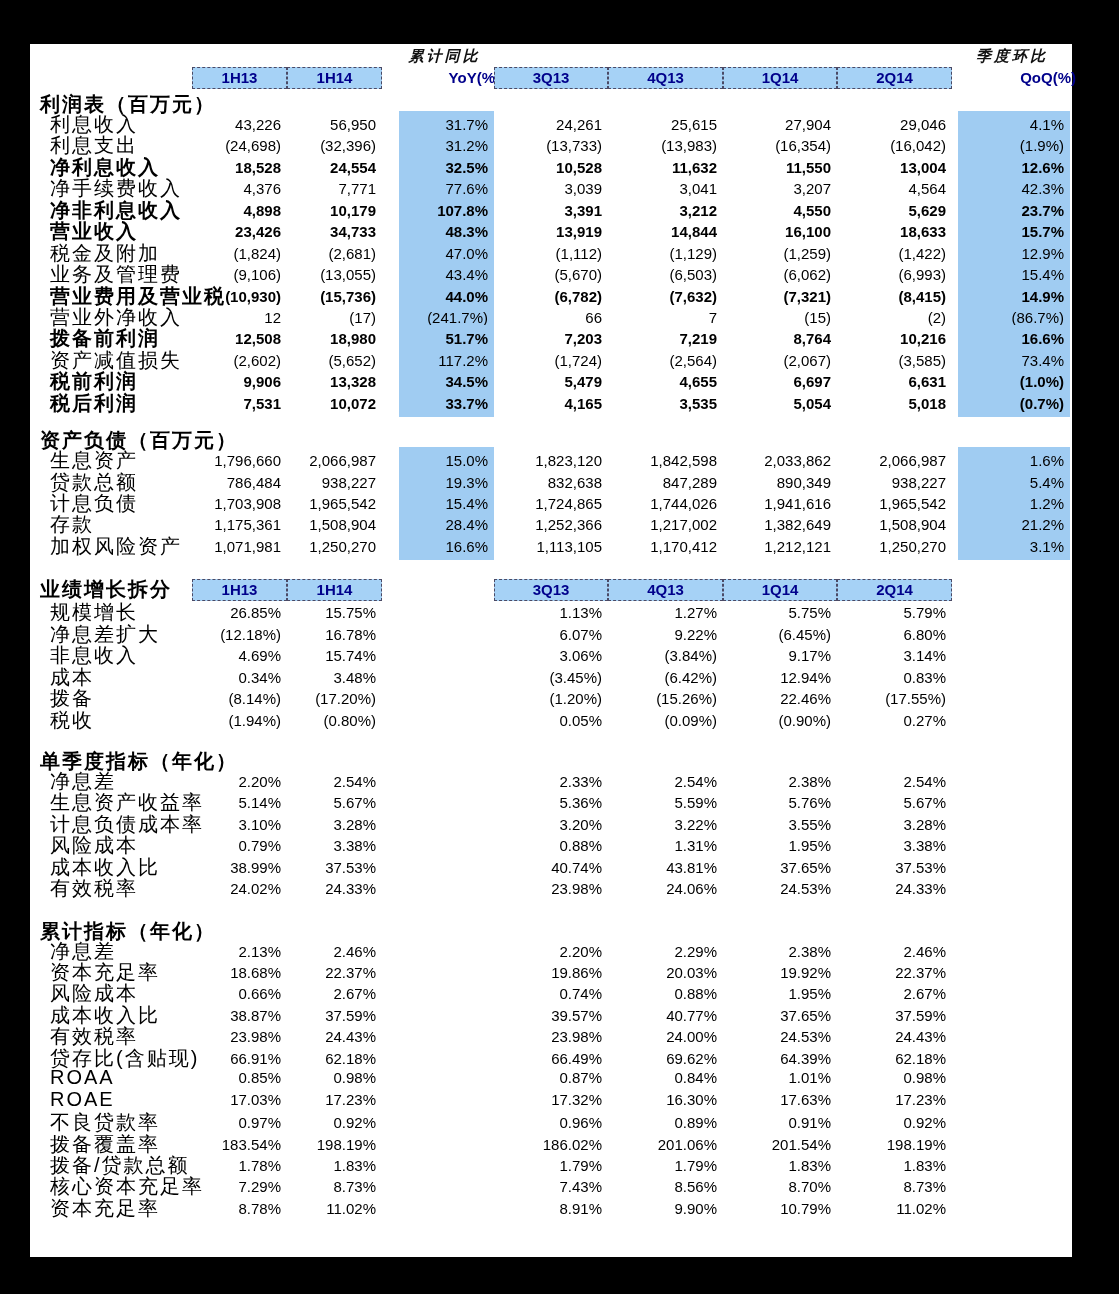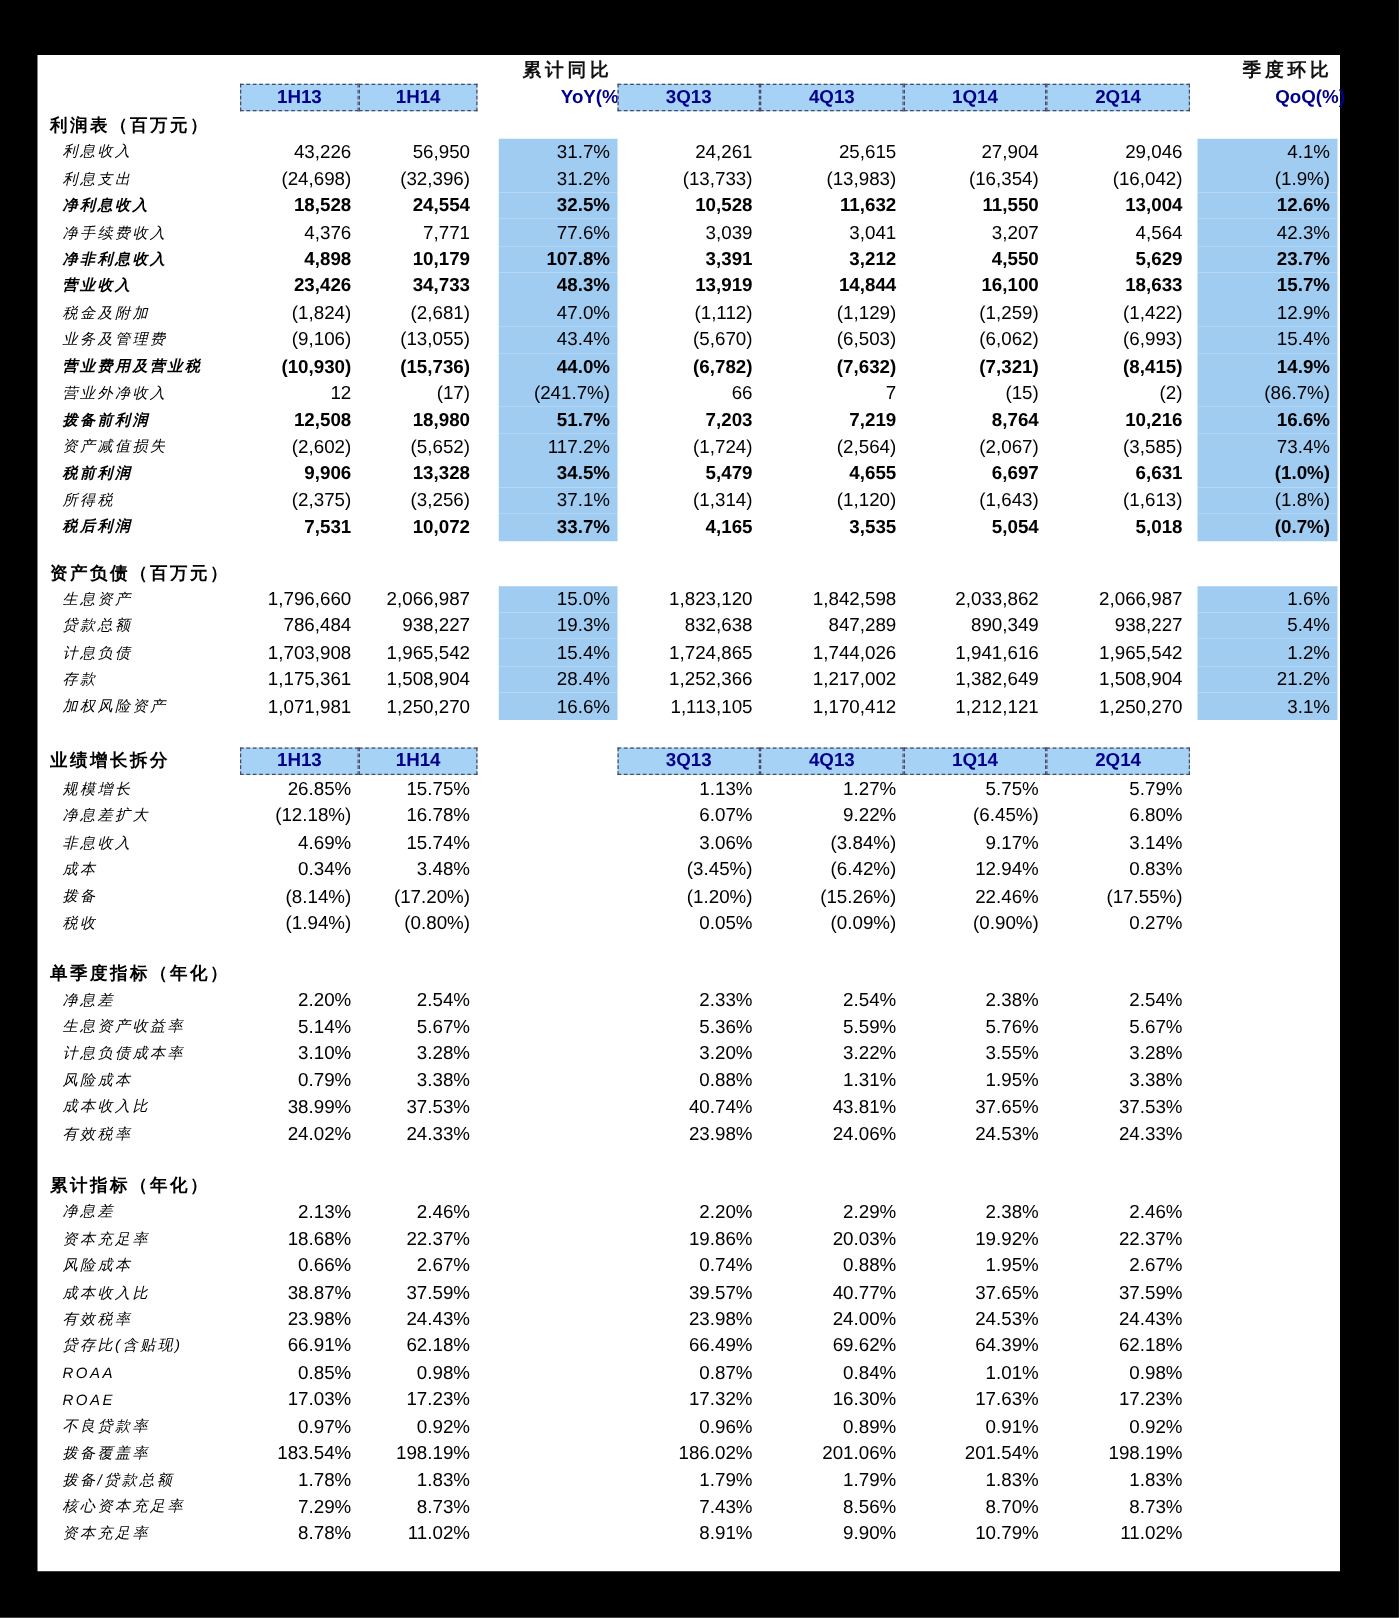--- a/index.html
+++ b/index.html
@@ -2,30 +2,30 @@
 <html style="--hl: #A0CCF2; --hdrfill: #A6D2F6; --navy: #00008B;"><head>
 <meta charset="utf-8">
 <style>
   html,body{margin:0;padding:0;background:#000;}
   body{width:1119px;height:1294px;position:relative;overflow:hidden;
        font-family:"Liberation Sans",sans-serif;-webkit-font-smoothing:antialiased;}
   #page{position:absolute;left:30px;top:44px;width:1042px;height:1213px;background:#fff;padding-left:2px;box-sizing:border-box;}
   .r{display:grid;grid-template-columns:160px 95px 95px 17px 95px 114px 115px 114px 115px 6px 112px;align-items:center;}.c2{grid-column:2}.c3{grid-column:3}.c5{grid-column:5}
   .c6{grid-column:6}.c7{grid-column:7}.c8{grid-column:8}.c9{grid-column:9}.c11{grid-column:11}
   .groups{height:20px;padding-top:2px;}
-  .grp{font-weight:bold;font-size:15px;color:#111;letter-spacing:3px;text-align:right;padding-right:4px;white-space:nowrap;}
+  .grp{font-weight:bold;font-size:15px;color:#111;letter-spacing:3px;text-align:center;padding-right:4px;white-space:nowrap;font-style:italic;}
   .hdr{height:23px;}
   .box{background:var(--hdrfill);border:1px dashed #4a4a66;color:var(--navy);font-weight:bold;
        font-size:15px;text-align:center;height:20px;line-height:20px;box-sizing:content-box;}
   .pcthdr{color:var(--navy);font-weight:bold;font-size:15px;text-align:right;margin-right:-6px;white-space:nowrap;}
   section{display:block;}
   .rows .r{height:21.45px;}
   .trow{height:20px;}
-  .title{grid-column:1 / 4;font-weight:bold;font-size:14px;letter-spacing:2px;padding-left:8px;color:#000;white-space:nowrap;}
-  .lab{font-size:12px;letter-spacing:2px;padding-left:18px;color:#000;white-space:nowrap;align-self:center;font-style:italic;}
+  .title{grid-column:1 / 4;font-weight:bold;font-size:20px;letter-spacing:2px;padding-left:8px;color:#000;white-space:nowrap;}
+  .lab{font-size:20px;letter-spacing:2px;padding-left:18px;color:#000;white-space:nowrap;align-self:center;}
   .num{font-size:15px;text-align:right;padding-right:6px;color:#000;white-space:nowrap;height:100%;
        display:flex;align-items:center;justify-content:flex-end;box-sizing:border-box;}
   .b{font-weight:bold;}
   .hl{background:var(--hl);}
 </style>
 </head>
 <body>
 
 <div id="page">
 
@@ -188,31 +188,20 @@
             <div class="num c2 b">9,906</div>
             <div class="num c3 b">13,328</div>
             <div class="num c5 b hl">34.5%</div>
             <div class="num c6 b">5,479</div>
             <div class="num c7 b">4,655</div>
             <div class="num c8 b">6,697</div>
             <div class="num c9 b">6,631</div>
             <div class="num c11 b hl">(1.0%)</div>
           </div>
           <div class="r">
-            <div class="lab">所得税</div>
-            <div class="num c2">(2,375)</div>
-            <div class="num c3">(3,256)</div>
-            <div class="num c5 hl">37.1%</div>
-            <div class="num c6">(1,314)</div>
-            <div class="num c7">(1,120)</div>
-            <div class="num c8">(1,643)</div>
-            <div class="num c9">(1,613)</div>
-            <div class="num c11 hl">(1.8%)</div>
-          </div>
-          <div class="r">
             <div class="lab b">税后利润</div>
             <div class="num c2 b">7,531</div>
             <div class="num c3 b">10,072</div>
             <div class="num c5 b hl">33.7%</div>
             <div class="num c6 b">4,165</div>
             <div class="num c7 b">3,535</div>
             <div class="num c8 b">5,054</div>
             <div class="num c9 b">5,018</div>
             <div class="num c11 b hl">(0.7%)</div>
           </div>

